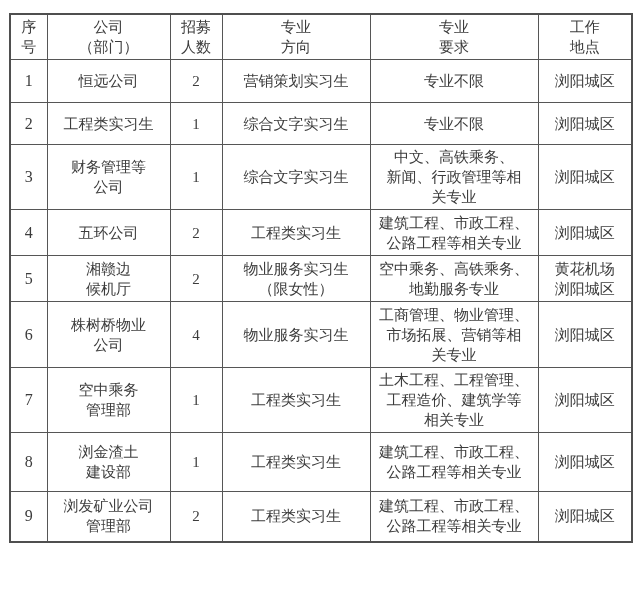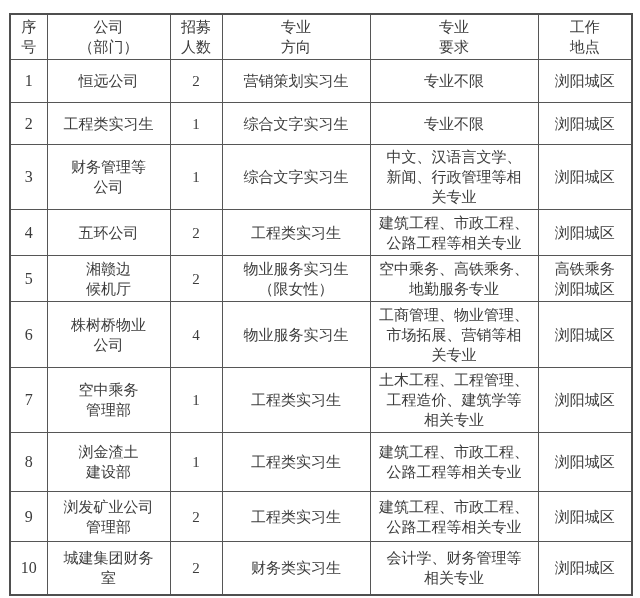--- a/index.html
+++ b/index.html
@@ -100,21 +100,21 @@
           <td>综合文字实习生</td>
           <td>专业不限</td>
           <td>浏阳城区</td>
         </tr>
         <tr>
           <td>3</td>
           <td>财务管理等
 公司</td>
           <td>1</td>
           <td>综合文字实习生</td>
-          <td>中文、汉语言文学、
+          <td>中文、高铁乘务、
 新闻、行政管理等相
 关专业</td>
           <td>浏阳城区</td>
         </tr>
         <tr>
           <td>4</td>
           <td>五环公司</td>
           <td>2</td>
           <td>工程类实习生</td>
           <td>建筑工程、市政工程、
@@ -123,21 +123,21 @@
         </tr>
         <tr>
           <td>5</td>
           <td>湘赣边
 候机厅</td>
           <td>2</td>
           <td>物业服务实习生
 （限女性）</td>
           <td>空中乘务、高铁乘务、
 地勤服务专业</td>
-          <td>高铁乘务
+          <td>黄花机场
 浏阳城区</td>
         </tr>
         <tr>
           <td>6</td>
           <td>株树桥物业
 公司</td>
           <td>4</td>
           <td>物业服务实习生</td>
           <td>工商管理、物业管理、
 市场拓展、营销等相
@@ -168,25 +168,15 @@
         <tr>
           <td>9</td>
           <td>浏发矿业公司
 管理部</td>
           <td>2</td>
           <td>工程类实习生</td>
           <td>建筑工程、市政工程、
 公路工程等相关专业</td>
           <td>浏阳城区</td>
         </tr>
-        <tr>
-          <td>10</td>
-          <td>城建集团财务
-室</td>
-          <td>2</td>
-          <td>财务类实习生</td>
-          <td>会计学、财务管理等
-相关专业</td>
-          <td>浏阳城区</td>
-        </tr>
       </tbody>
   </table>
 </div>
 
 </body></html>

